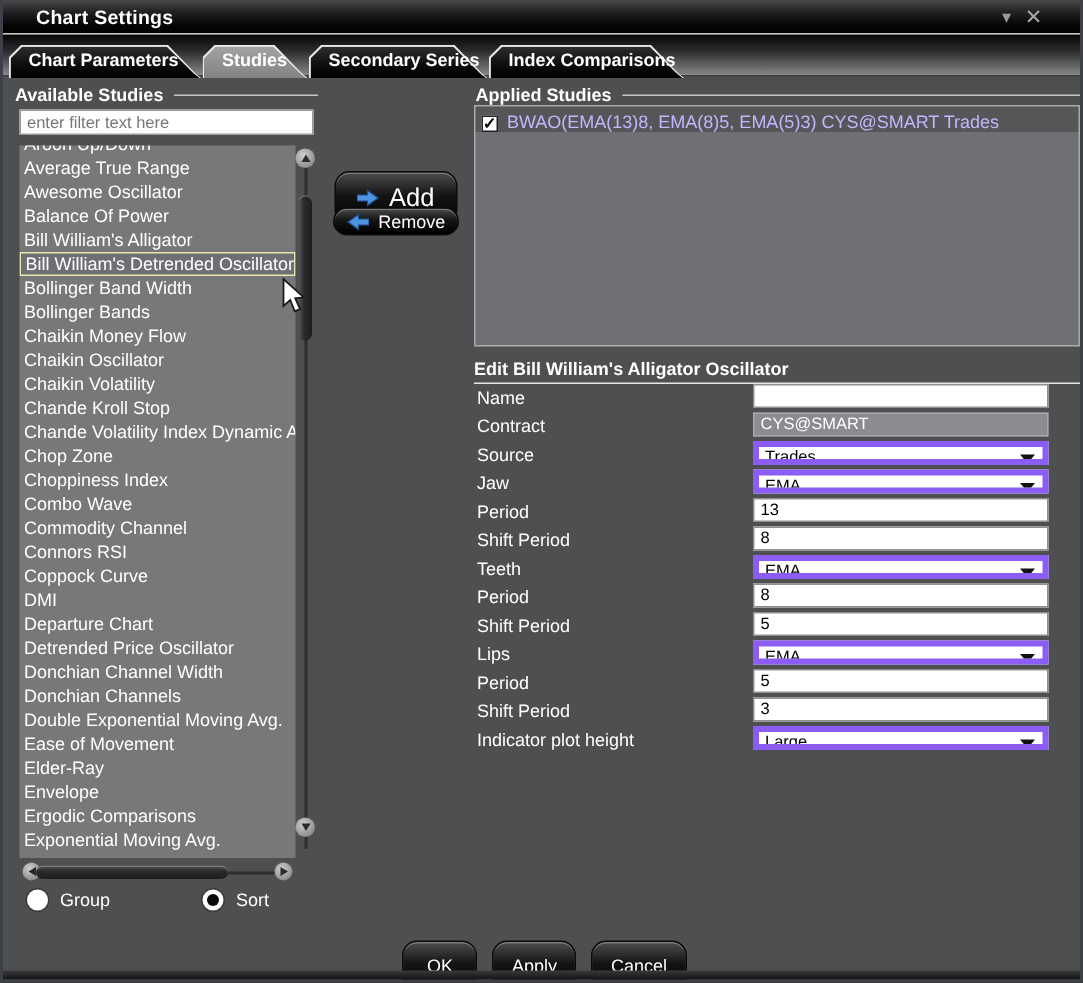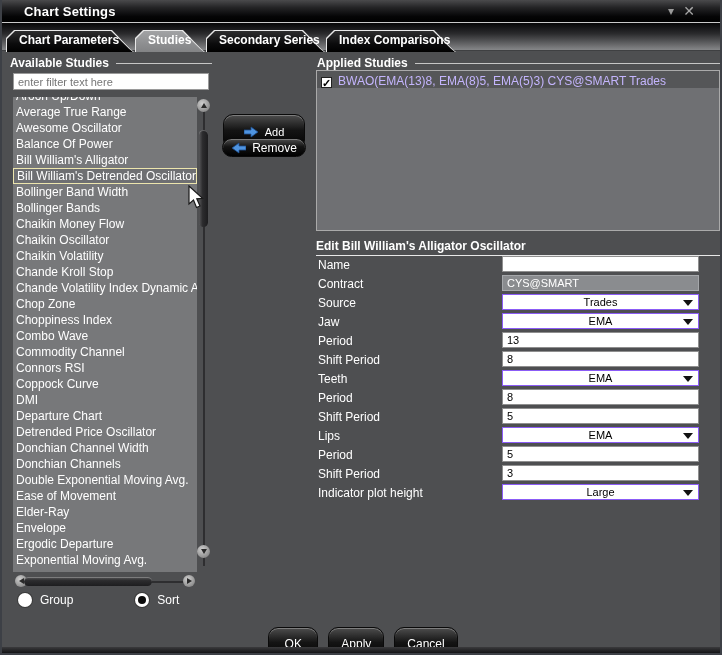--- a/index.html
+++ b/index.html
@@ -75,21 +75,21 @@
   .radio .dot { width:14px; height:14px; border-radius:50%; background:#fff;
                 display:flex; align-items:center; justify-content:center;
                 box-shadow:0 0 0 1px #3a3a3a; }
   .radio.checked .dot::after { content:''; width:8px; height:8px; border-radius:50%; background:#0b0b0b; }
 
   
   .pill { background:linear-gradient(#4d4d4d, #141414 45%, #000);
           border:1px solid #0a0a0a; border-radius:10px; color:#fff;
           display:flex; align-items:center; justify-content:center; gap:6px;
           box-shadow:inset 0 1px 0 rgba(255,255,255,.28); cursor:default; }
-  .btn-add { position:absolute; left:221px; top:114px; width:82px; height:36px; font-size:11px; }
+  .btn-add { position:absolute; left:221px; top:114px; width:82px; height:36px; font-size:17px; }
   .btn-remove { position:absolute; left:220px; top:138px; width:84px; height:19px; font-size:12px; }
   .arrow-svg { display:block; }
 
   
   .applied-box { position:absolute; left:314px; top:70px; width:404px; height:161px;
                  background:#6f7073; border:1px solid #aaaaaa; overflow:hidden; }
   .applied-item { height:17px; display:flex; align-items:flex-end; gap:6px; padding:0 4px;
                   color:#c4b5fd; font-size:12px; white-space:nowrap; }
   .applied-item.checked .checkbox::after { content:'✓'; color:#000; font-size:11px; font-weight:bold; line-height:10px; }
   .applied-item.selected { background:#555658; }
@@ -99,21 +99,21 @@
   
   .edit-header { position:absolute; left:314px; top:239px; width:404px; color:#fff;
                  font-size:12px; font-weight:bold; padding-bottom:2px; border-bottom:1px solid #e8e8e8; }
   .form { position:absolute; left:314px; top:256px; width:404px; }
   .field-row { position:relative; height:19px; }
   .field-label { position:absolute; left:2px; top:2px; color:#fff; font-size:12px; white-space:nowrap; }
   .field-control { position:absolute; left:186px; top:0; width:197px; height:16px;
                    font-size:11px; line-height:15px; padding:0 4px; color:#000; overflow:hidden; white-space:nowrap; }
   .ctl-input .field-control { background:#fff; border:1px solid #8f8f8f; }
   .ctl-readonly .field-control { background:#8a8c8f; border:1px solid #a5a7aa; color:#fff; }
-  .ctl-select .field-control { background:#fff; border:1px solid #8b5cf6;text-align:center; }
+  .ctl-select .field-control { background:#fff; border:4px solid #8b5cf6; }
   .ctl-select .field-control::after { content:''; position:absolute; right:5px; top:5px;
       width:0; height:0; border-left:5px solid transparent; border-right:5px solid transparent;
       border-top:6px solid #111; }
 
   
   .footer-btns { position:absolute; left:0; top:627px; width:722px; display:flex; justify-content:center; gap:10px; }
   .footer-btns .pill { position:relative; min-width:50px; height:19px; padding:16px 12px; font-size:12px; }
   .footer-btns u { text-decoration:underline; }
 
   .bottom-edge { position:absolute; left:0; bottom:0; width:100%; height:6px;
@@ -278,21 +278,21 @@
 
         <div class="list-item">
           <span>Elder-Ray</span>
         </div>
 
         <div class="list-item">
           <span>Envelope</span>
         </div>
 
         <div class="list-item">
-          <span>Ergodic Departure</span>
+          <span>Ergodic Comparisons</span>
         </div>
 
         <div class="list-item">
           <span>Exponential Moving Avg.</span>
         </div>
       </div>
   </div>
 
   <div class="vscroll">
     <div class="track"></div>

